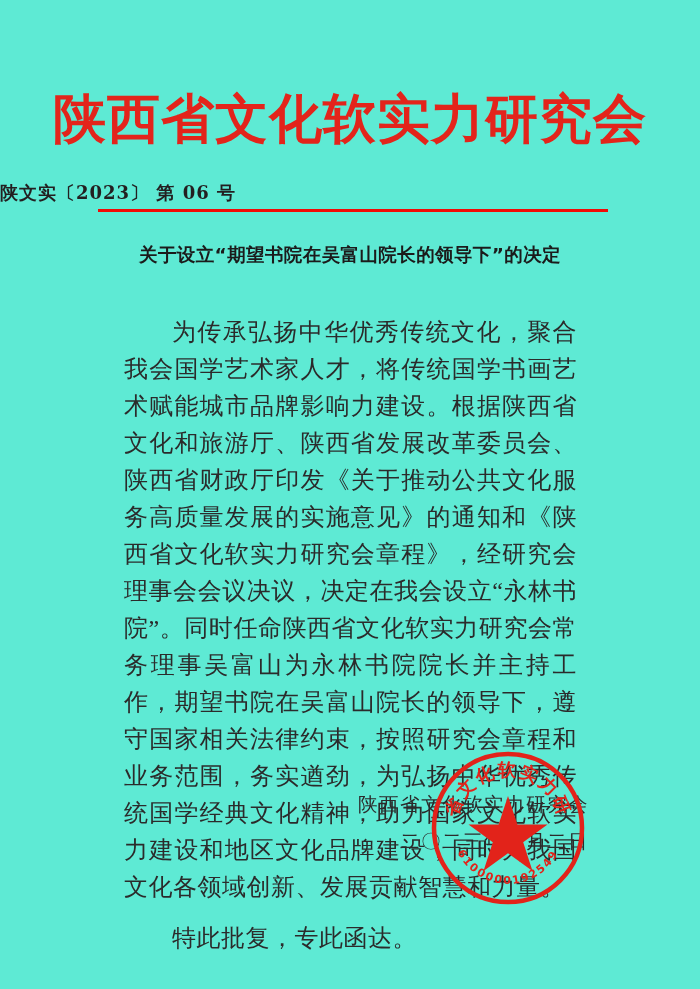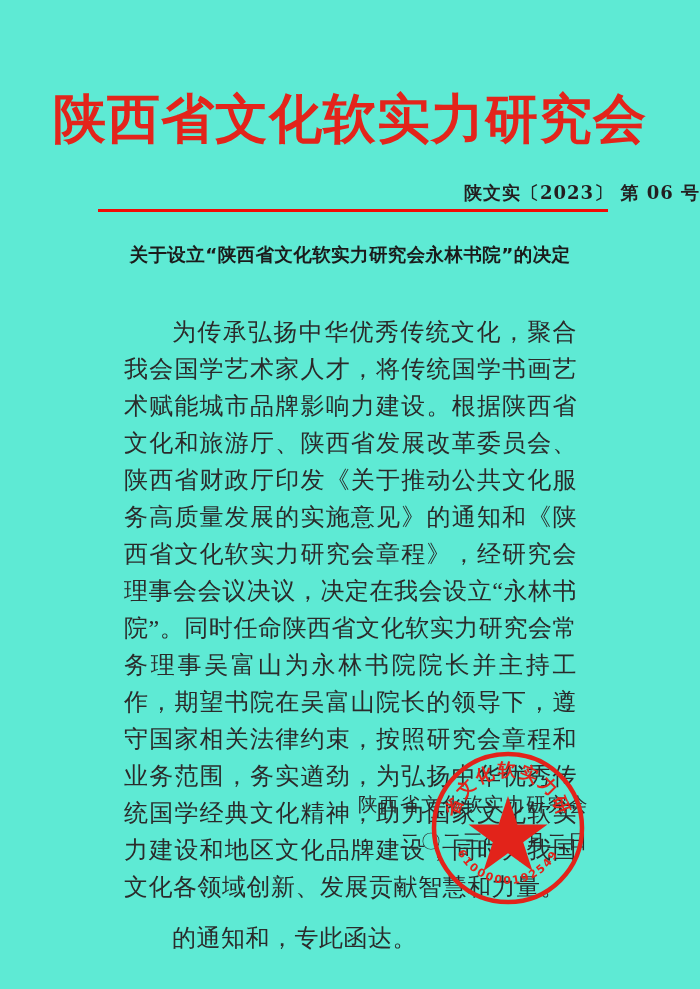--- a/index.html
+++ b/index.html
@@ -38,21 +38,21 @@
     line-height: 1.15;
     white-space: nowrap;
   }
 
   
   .doc-number {
     position: absolute;
     top: 181px;
     left: 0;
     width: 700px;
-    text-align: right;
+    text-align: left;
     font-family: "DejaVu Serif", serif;
     font-size: 18px;
     font-weight: 700;
     color: #231f20;
     letter-spacing: 1px;
   }
 
   
   .red-rule {
     position: absolute;
@@ -133,25 +133,25 @@
 <div class="page">
 
   <div class="masthead">
     <div class="masthead-title">陕西省文化软实力研究会</div>
   </div>
 
   <div class="doc-number">陕文实〔2023〕 第 06 号</div>
 
   <div class="red-rule"></div>
 
-  <div class="doc-heading">关于设立“陕西省文化软实力研究会永林书院”的决定</div>
+  <div class="doc-heading">关于设立“期望书院在吴富山院长的领导下”的决定</div>
 
   <div class="body-block">
     <p class="body-para">为传承弘扬中华优秀传统文化，聚合我会国学艺术家人才，将传统国学书画艺术赋能城市品牌影响力建设。根据陕西省文化和旅游厅、陕西省发展改革委员会、陕西省财政厅印发《关于推动公共文化服务高质量发展的实施意见》的通知和《陕西省文化软实力研究会章程》，经研究会理事会会议决议，决定在我会设立“永林书院”。同时任命陕西省文化软实力研究会常务理事吴富山为永林书院院长并主持工作，期望书院在吴富山院长的领导下，遵守国家相关法律约束，按照研究会章程和业务范围，务实遒劲，为弘扬中华优秀传统国学经典文化精神，助力国家文化软实力建设和地区文化品牌建设，同时为我国文化各领域创新、发展贡献智慧和力量。</p>
-    <p class="body-para">的通知和，专此函达。</p>
+    <p class="body-para">特此批复，专此函达。</p>
   </div>
 
   <div class="signature">
     <div class="sign-org">陕西省文化软实力研究会</div>
     <div class="sign-date">二〇二三年四月二日</div>
   </div>
 
   <div class="seal">
     <svg viewBox="0 0 156 156" xmlns="http://www.w3.org/2000/svg">
       <defs>

